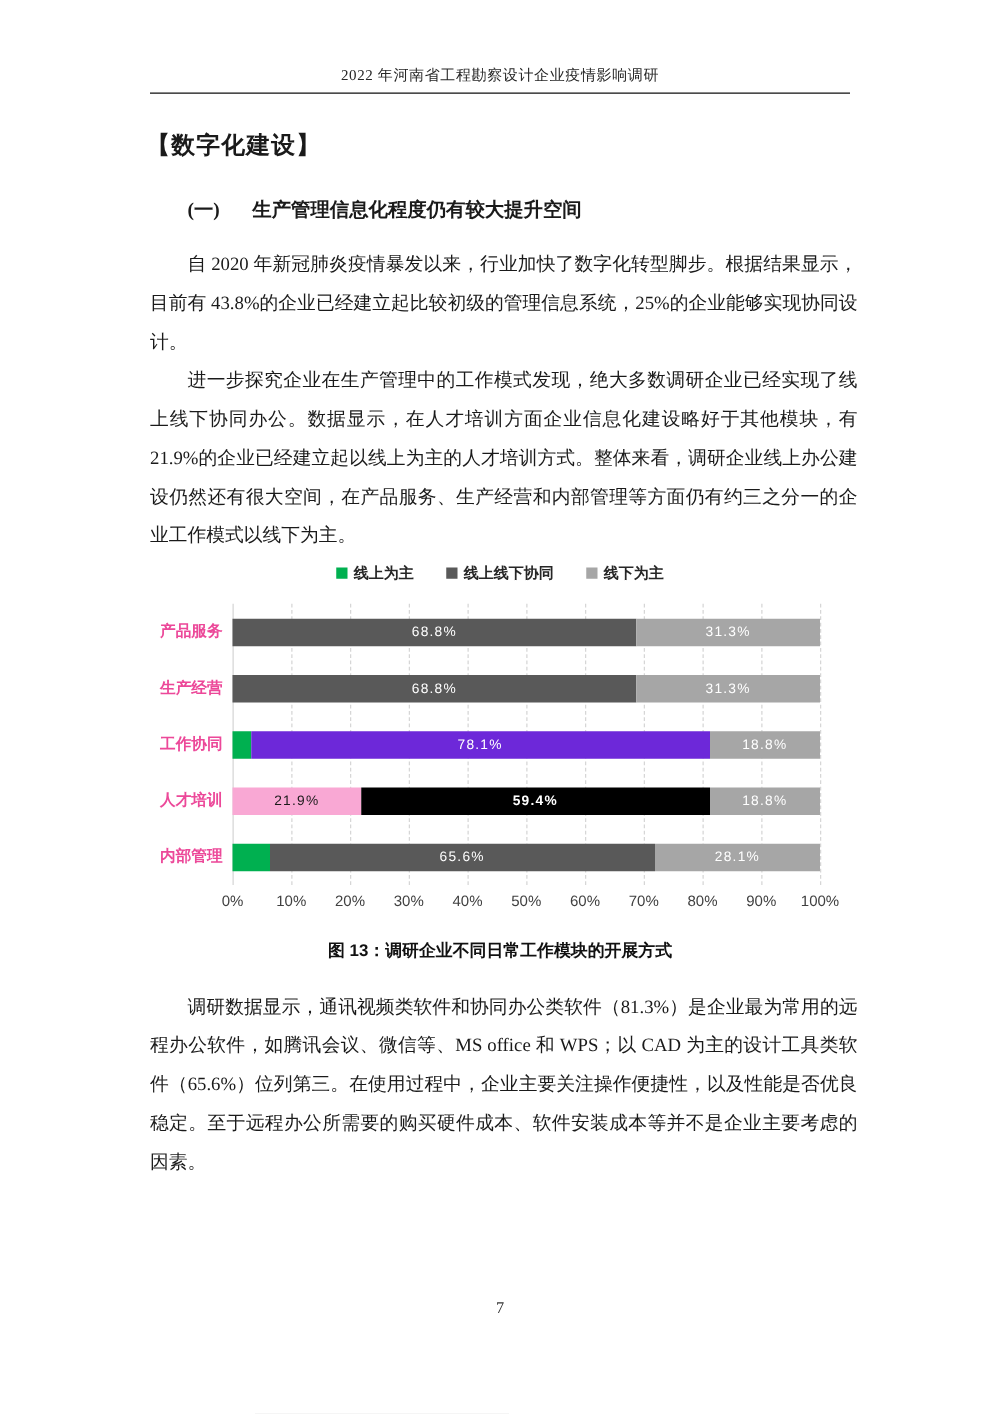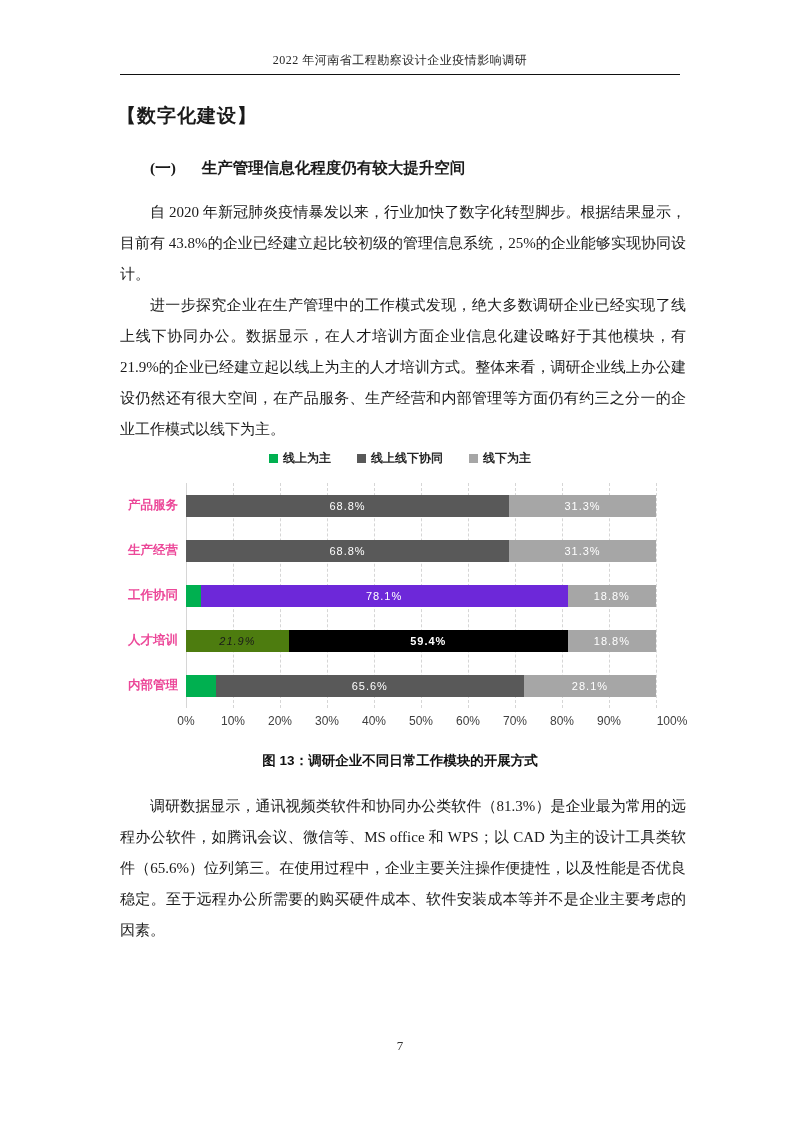--- a/index.html
+++ b/index.html
@@ -134,21 +134,21 @@
             <div class="row-label">工作协同</div>
             <div class="row-bar">
               <div class="seg" style="width: 3.1%; background: rgb(0, 176, 80); color: rgb(26, 26, 26);"></div>
               <div class="seg" style="width: 78.1%; background: #6d28d9; color: rgb(255, 255, 255);">78.1%</div>
               <div class="seg" style="width: 18.8%; background: rgb(166, 166, 166); color: rgb(255, 255, 255);">18.8%</div>
             </div>
           </div>
           <div class="chart-row">
             <div class="row-label">人才培训</div>
             <div class="row-bar">
-              <div class="seg" style="width: 21.9%; background: #4d7c0f; color: rgb(26, 26, 26); font-style: italic;">21.9%</div>
+              <div class="seg" style="width: 21.9%; background: #f9a8d4; color: rgb(26, 26, 26);">21.9%</div>
               <div class="seg" style="width: 59.4%; background: #000000; color: rgb(255, 255, 255); font-weight: bold;">59.4%</div>
               <div class="seg" style="width: 18.8%; background: rgb(166, 166, 166); color: rgb(255, 255, 255);">18.8%</div>
             </div>
           </div>
           <div class="chart-row">
             <div class="row-label">内部管理</div>
             <div class="row-bar">
               <div class="seg" style="width: 6.3%; background: rgb(0, 176, 80); color: rgb(26, 26, 26);"></div>
               <div class="seg" style="width: 65.6%; background: rgb(89, 89, 89); color: rgb(255, 255, 255);">65.6%</div>
               <div class="seg" style="width: 28.1%; background: rgb(166, 166, 166); color: rgb(255, 255, 255);">28.1%</div>
@@ -160,21 +160,21 @@
         <span class="tick" style="left: 0%;">0%</span>
         <span class="tick" style="left: 10%;">10%</span>
         <span class="tick" style="left: 20%;">20%</span>
         <span class="tick" style="left: 30%;">30%</span>
         <span class="tick" style="left: 40%;">40%</span>
         <span class="tick" style="left: 50%;">50%</span>
         <span class="tick" style="left: 60%;">60%</span>
         <span class="tick" style="left: 70%;">70%</span>
         <span class="tick" style="left: 80%;">80%</span>
         <span class="tick" style="left: 90%;">90%</span>
-        <span class="tick" style="left: 100%; margin-left: 16px;">100%</span>
+        <span class="tick" style="left: 100%;">100%</span>
       </div>
   </div>
 
   <div class="fig-caption">图 13：调研企业不同日常工作模块的开展方式</div>
 
   <p class="para p3">调研数据显示，通讯视频类软件和协同办公类软件（81.3%）是企业最为常用的远程办公软件，如腾讯会议、微信等、MS office 和 WPS；以 CAD 为主的设计工具类软件（65.6%）位列第三。在使用过程中，企业主要关注操作便捷性，以及性能是否优良稳定。至于远程办公所需要的购买硬件成本、软件安装成本等并不是企业主要考虑的因素。</p>
 
   <div class="page-number">7</div>
 
 </div>

